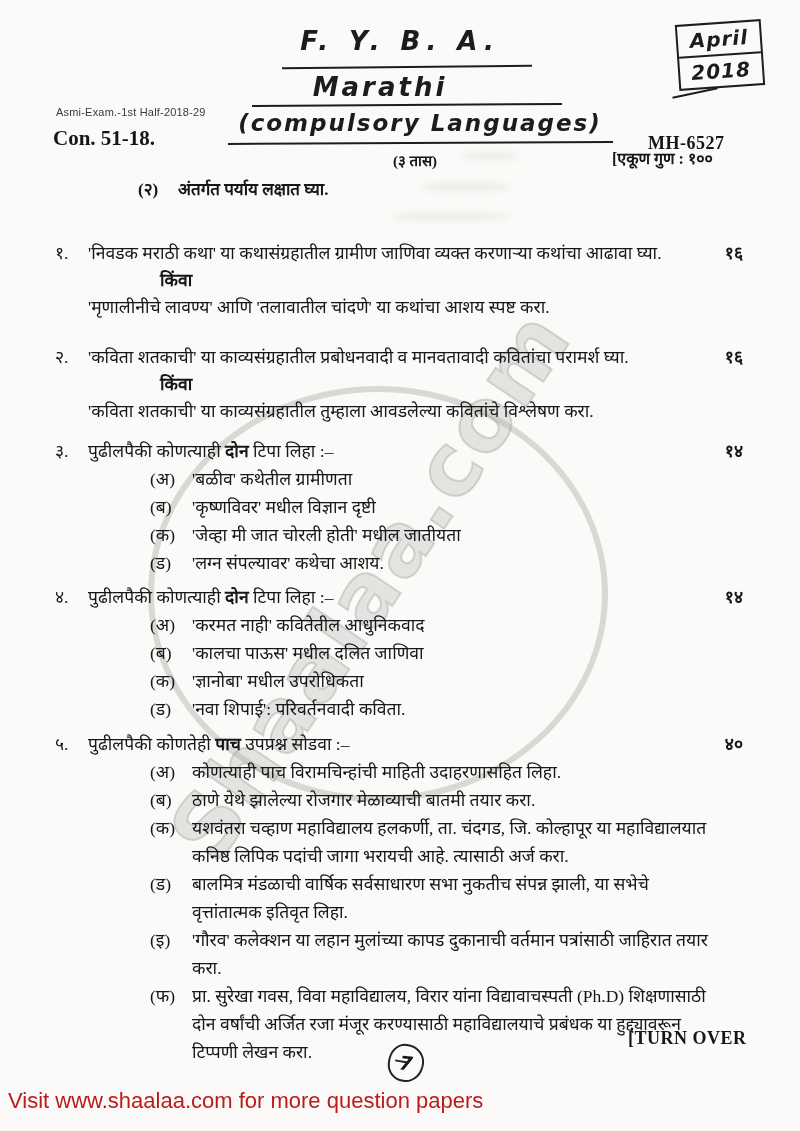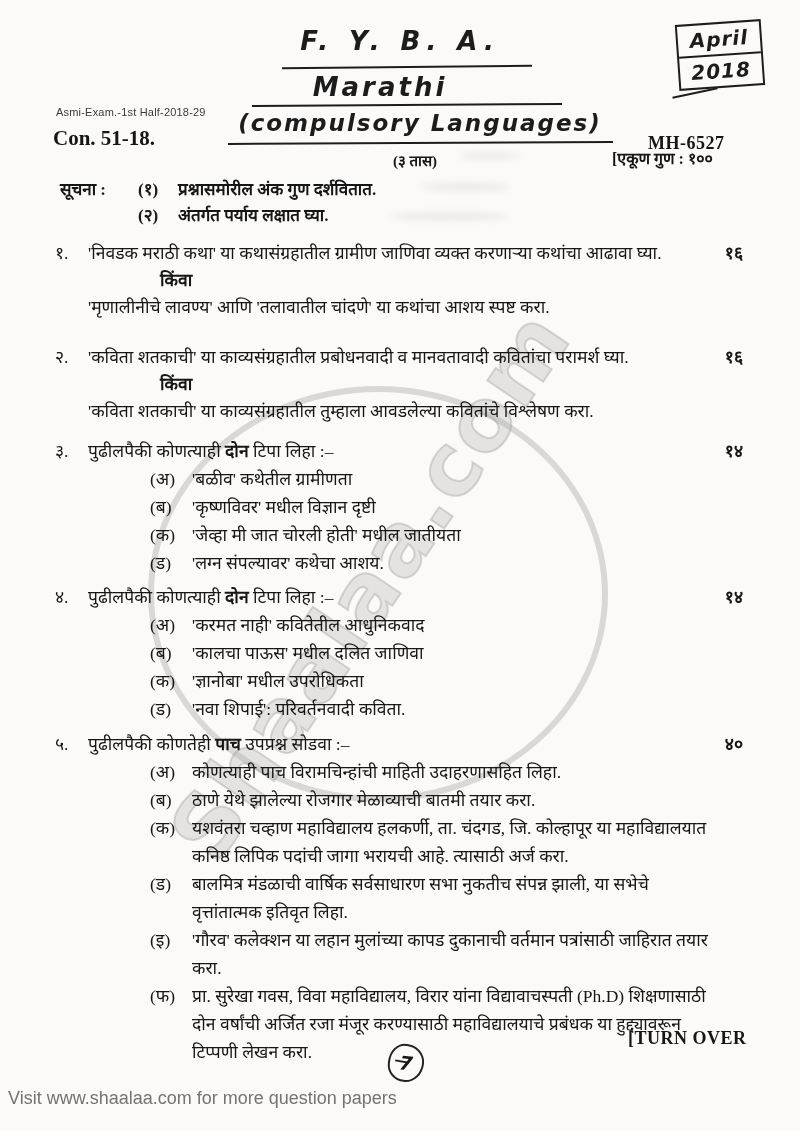--- a/index.html
+++ b/index.html
@@ -77,21 +77,21 @@
     position:absolute;left:388px;top:1044px;width:32px;height:34px;
     border:2.5px solid #222;border-radius:46% 54% 50% 50%/52% 48% 55% 45%;
     transform:rotate(6deg);
     display:flex;align-items:center;justify-content:center;
   }
   .page-circle .num{font-family:"DejaVu Sans",sans-serif;font-style:italic;font-weight:bold;
     font-size:19px;position:relative;}
   .page-circle .num::after{content:"";position:absolute;left:-4px;top:9px;width:14px;
     border-top:2px solid #222;transform:rotate(4deg);}
   .footer{position:absolute;left:8px;top:1088px;font-family:"Liberation Sans",sans-serif;
-    font-size:18px;color:#737373;z-index:3;}
+    font-size:22px;color:#b91c1c;z-index:3;}
 </style>
 </head>
 <body>
 
 <div class="page">
 
   <div class="smudge" style="left:420px;top:182px;width:90px;height:10px;"></div>
   <div class="smudge" style="left:460px;top:152px;width:60px;height:8px;"></div>
   <div class="smudge" style="left:390px;top:212px;width:120px;height:9px;"></div>
 
@@ -112,25 +112,20 @@
   </div>
   <div class="date-tail"></div>
 
   <div class="exam-small">Asmi-Exam.-1st Half-2018-29</div>
   <div class="con-no">Con. 51-18.</div>
   <div class="paper-code">MH-6527</div>
   <div class="total-marks">[एकूण गुण : १००</div>
 
   <div class="instructions">
     <div class="irow">
-      <span class="ilabel">सूचना :</span>
-      <span class="inum">(१)</span>
-      <span>प्रश्नासमोरील अंक गुण दर्शवितात.</span>
-    </div>
-    <div class="irow">
       <span class="ilabel"></span>
       <span class="inum">(२)</span>
       <span>अंतर्गत पर्याय लक्षात घ्या.</span>
     </div>
   </div>
 
   <div class="q q1">
     <div class="q-head">
       <span class="q-num">१.</span>
       <span class="q-text">'निवडक मराठी कथा' या कथासंग्रहातील ग्रामीण जाणिवा व्यक्त करणाऱ्या कथांचा आढावा घ्या.</span>

